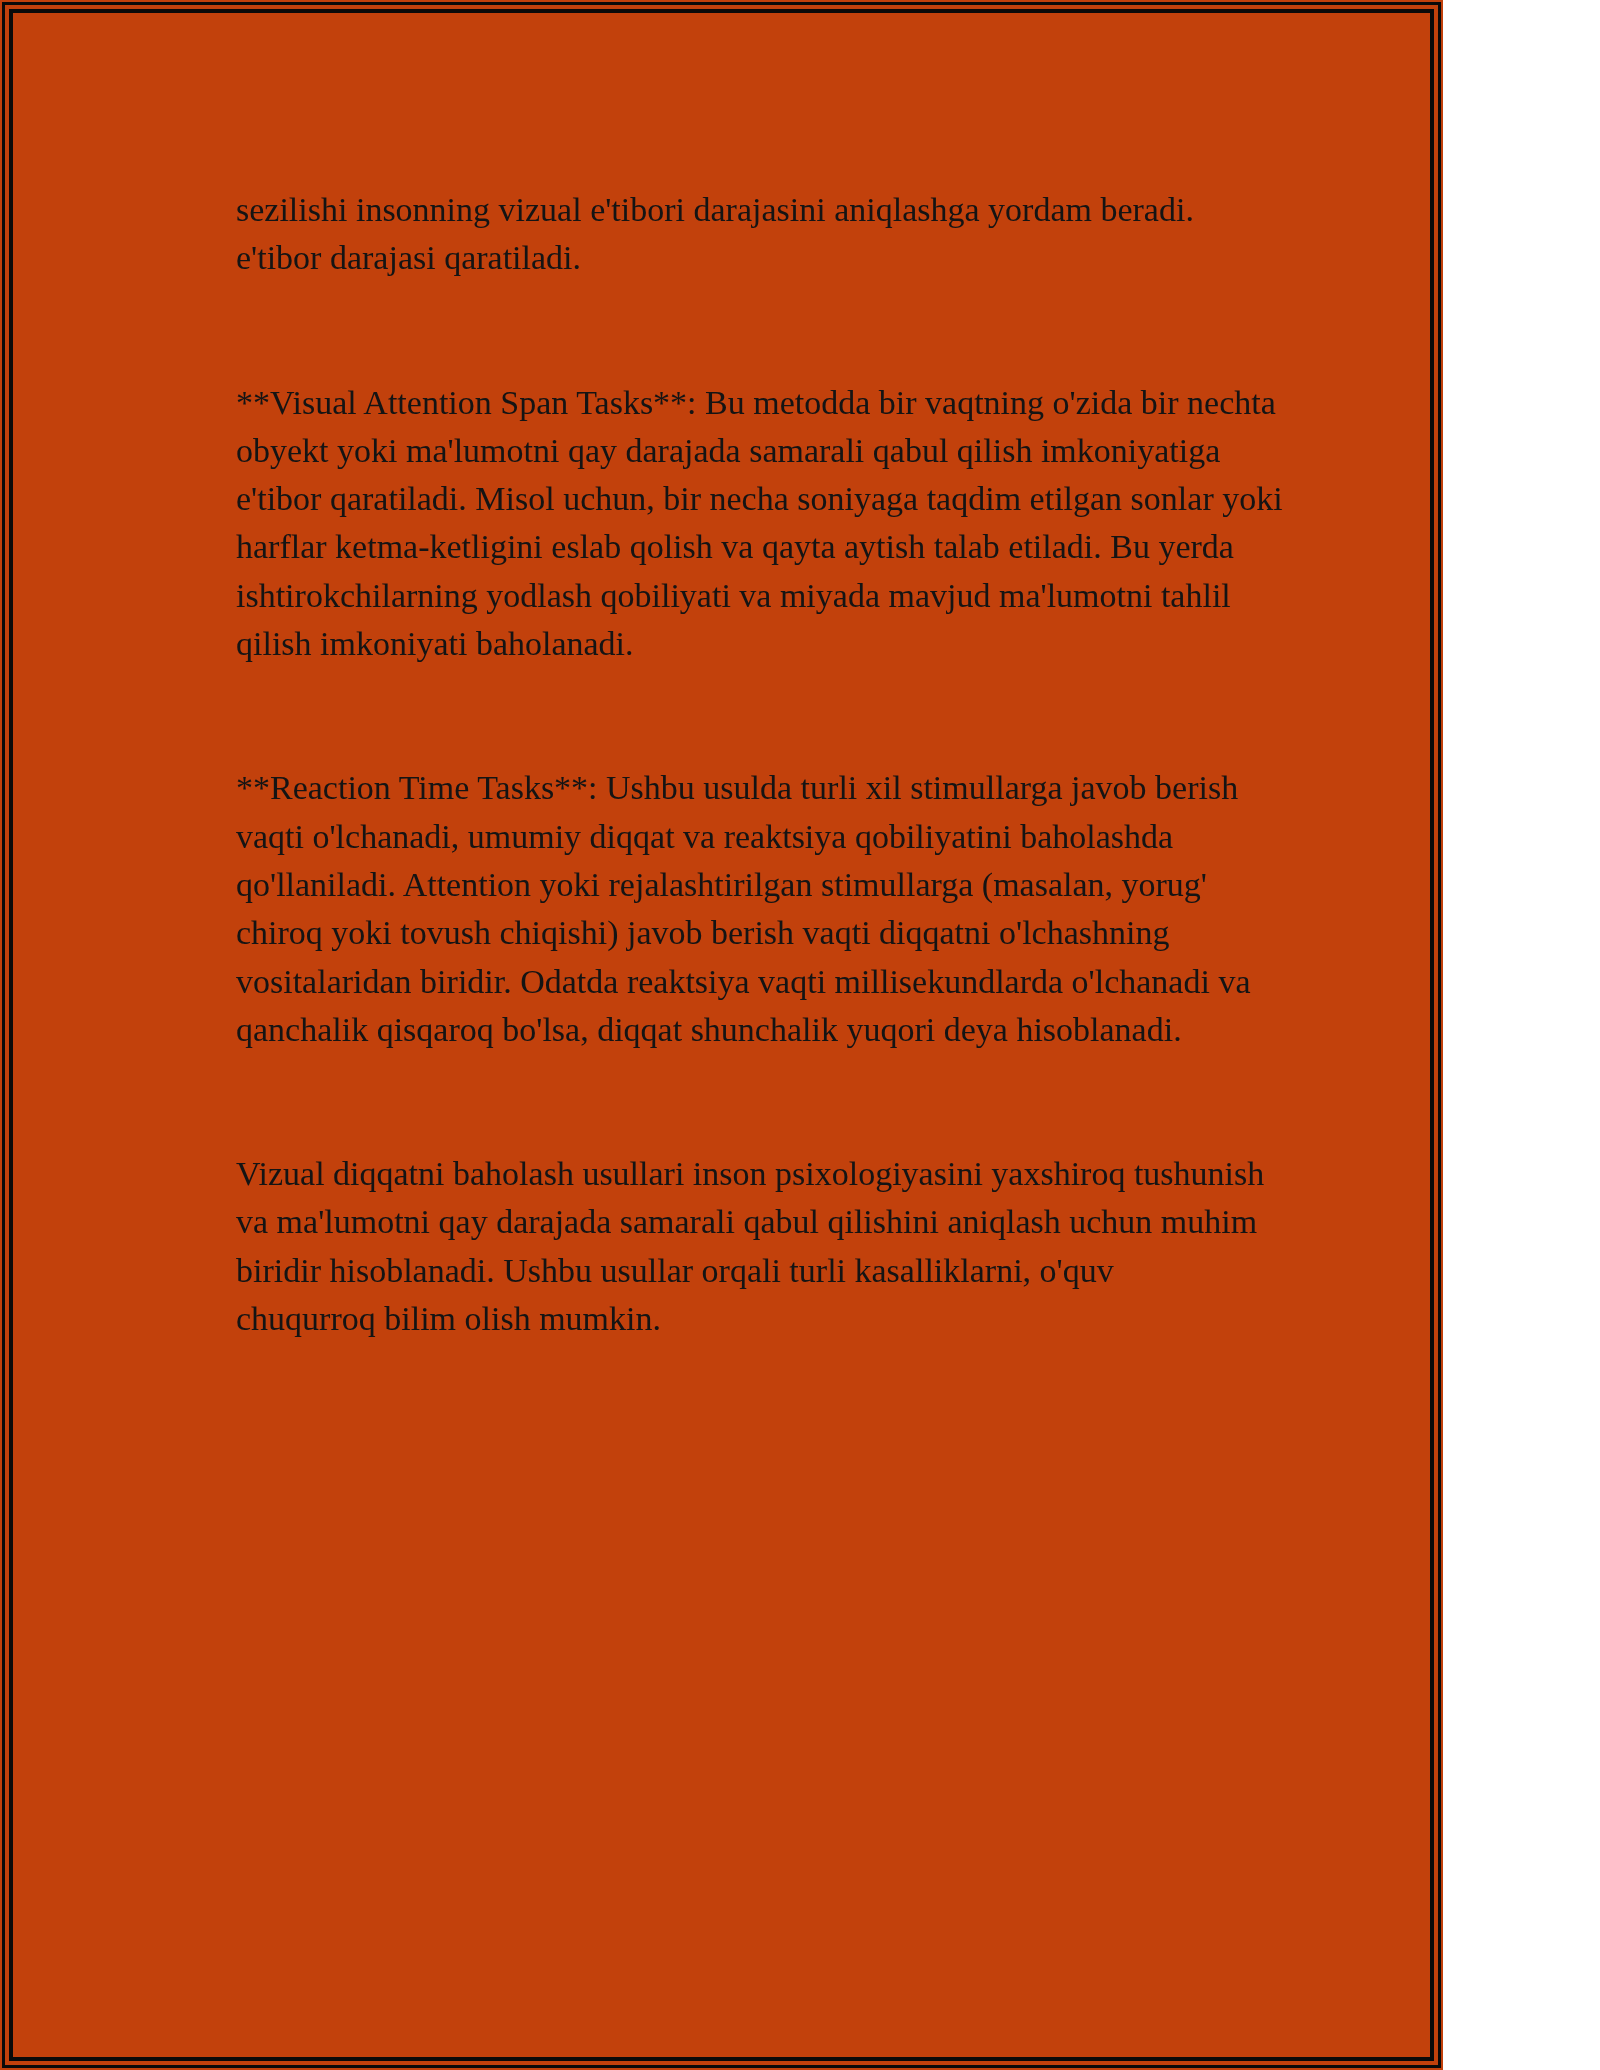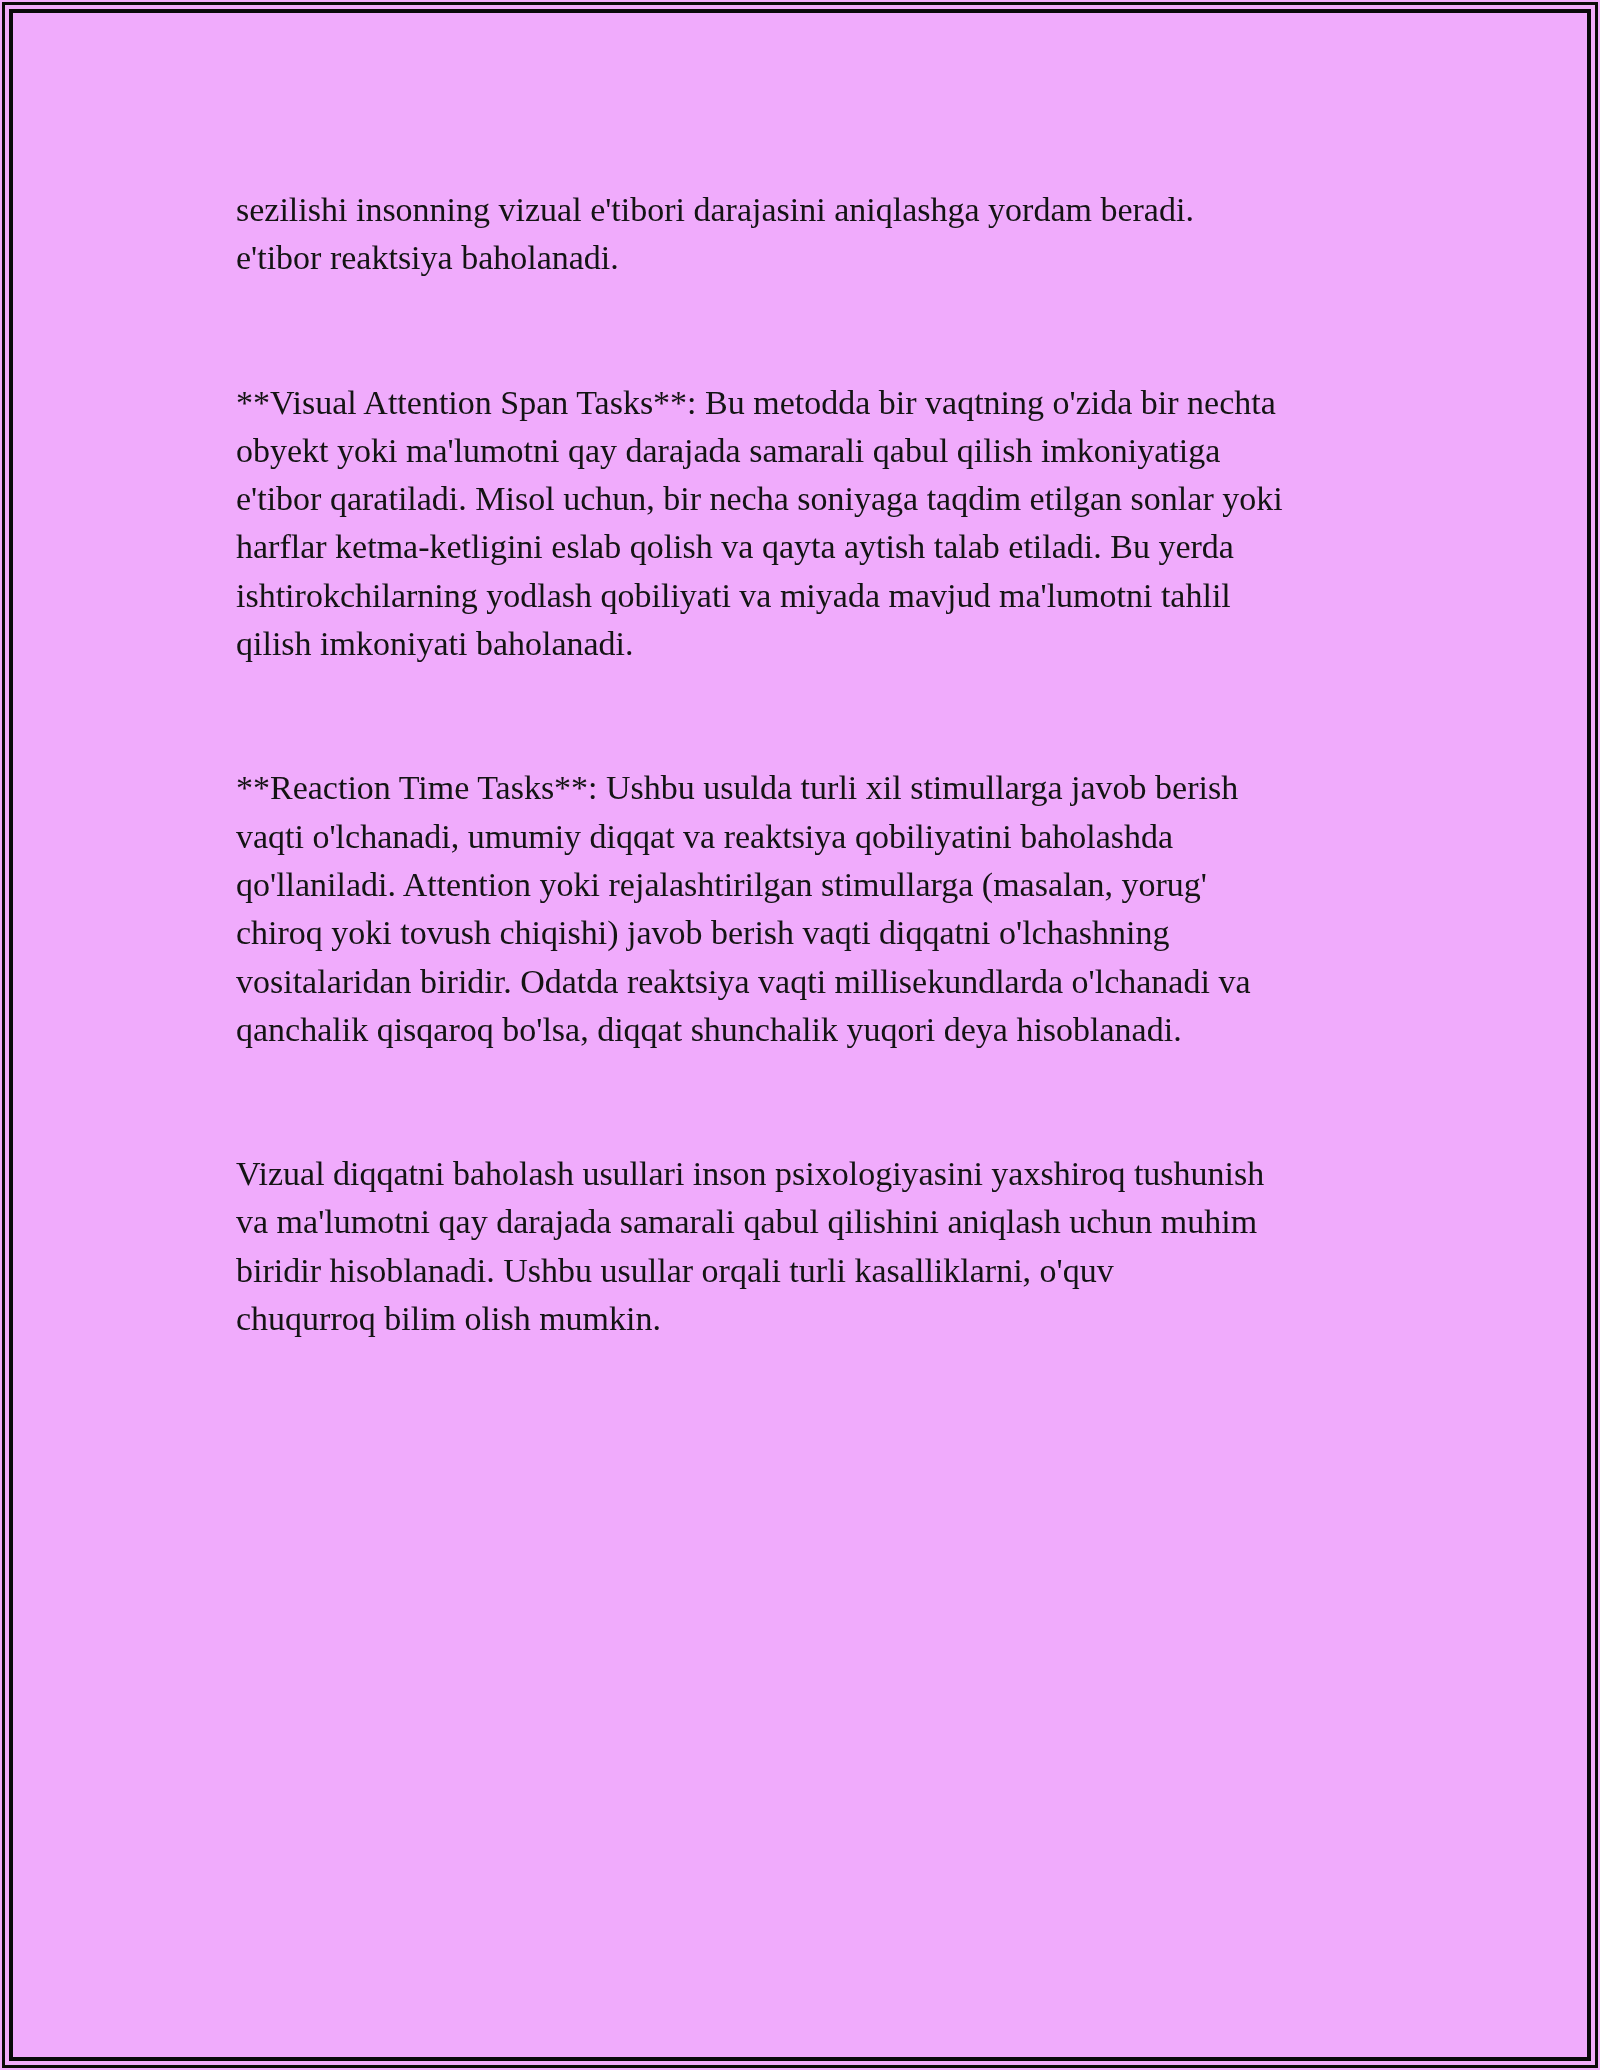--- a/index.html
+++ b/index.html
@@ -2,23 +2,23 @@
 <html><head>
 <meta charset="utf-8">
 <style>
   html, body {
     margin: 0;
     padding: 0;
     background: #ffffff;
   }
   .page {
     position: relative;
-    width: 1600px;
+    width: 1443px;
     height: 2070px;
-    background: #f0abfc;
+    background: #c2410c;
     font-family: "Liberation Serif", "DejaVu Serif", serif;
     overflow: hidden;
   }
   .frame-outer {
     position: absolute;
     inset: 2px;
     border: 3px solid #0a0a0a;
     pointer-events: none;
   }
   .frame-inner {
@@ -50,21 +50,21 @@
 <body>
 
 <div class="page">
   <div class="frame-outer"></div>
   <div class="frame-inner"></div>
 
   <div class="content">
 
     <div class="para">
       <div class="line">sezilishi insonning vizual e'tibori darajasini aniqlashga yordam beradi.</div>
-      <div class="line">e'tibor reaktsiya baholanadi.</div>
+      <div class="line">e'tibor darajasi qaratiladi.</div>
     </div>
 
     <div class="para">
       <div class="line">**Visual Attention Span Tasks**: Bu metodda bir vaqtning o'zida bir nechta</div>
       <div class="line">obyekt yoki ma'lumotni qay darajada samarali qabul qilish imkoniyatiga</div>
       <div class="line">e'tibor qaratiladi. Misol uchun, bir necha soniyaga taqdim etilgan sonlar yoki</div>
       <div class="line">harflar ketma-ketligini eslab qolish va qayta aytish talab etiladi. Bu yerda</div>
       <div class="line">ishtirokchilarning yodlash qobiliyati va miyada mavjud ma'lumotni tahlil</div>
       <div class="line">qilish imkoniyati baholanadi.</div>
     </div>

